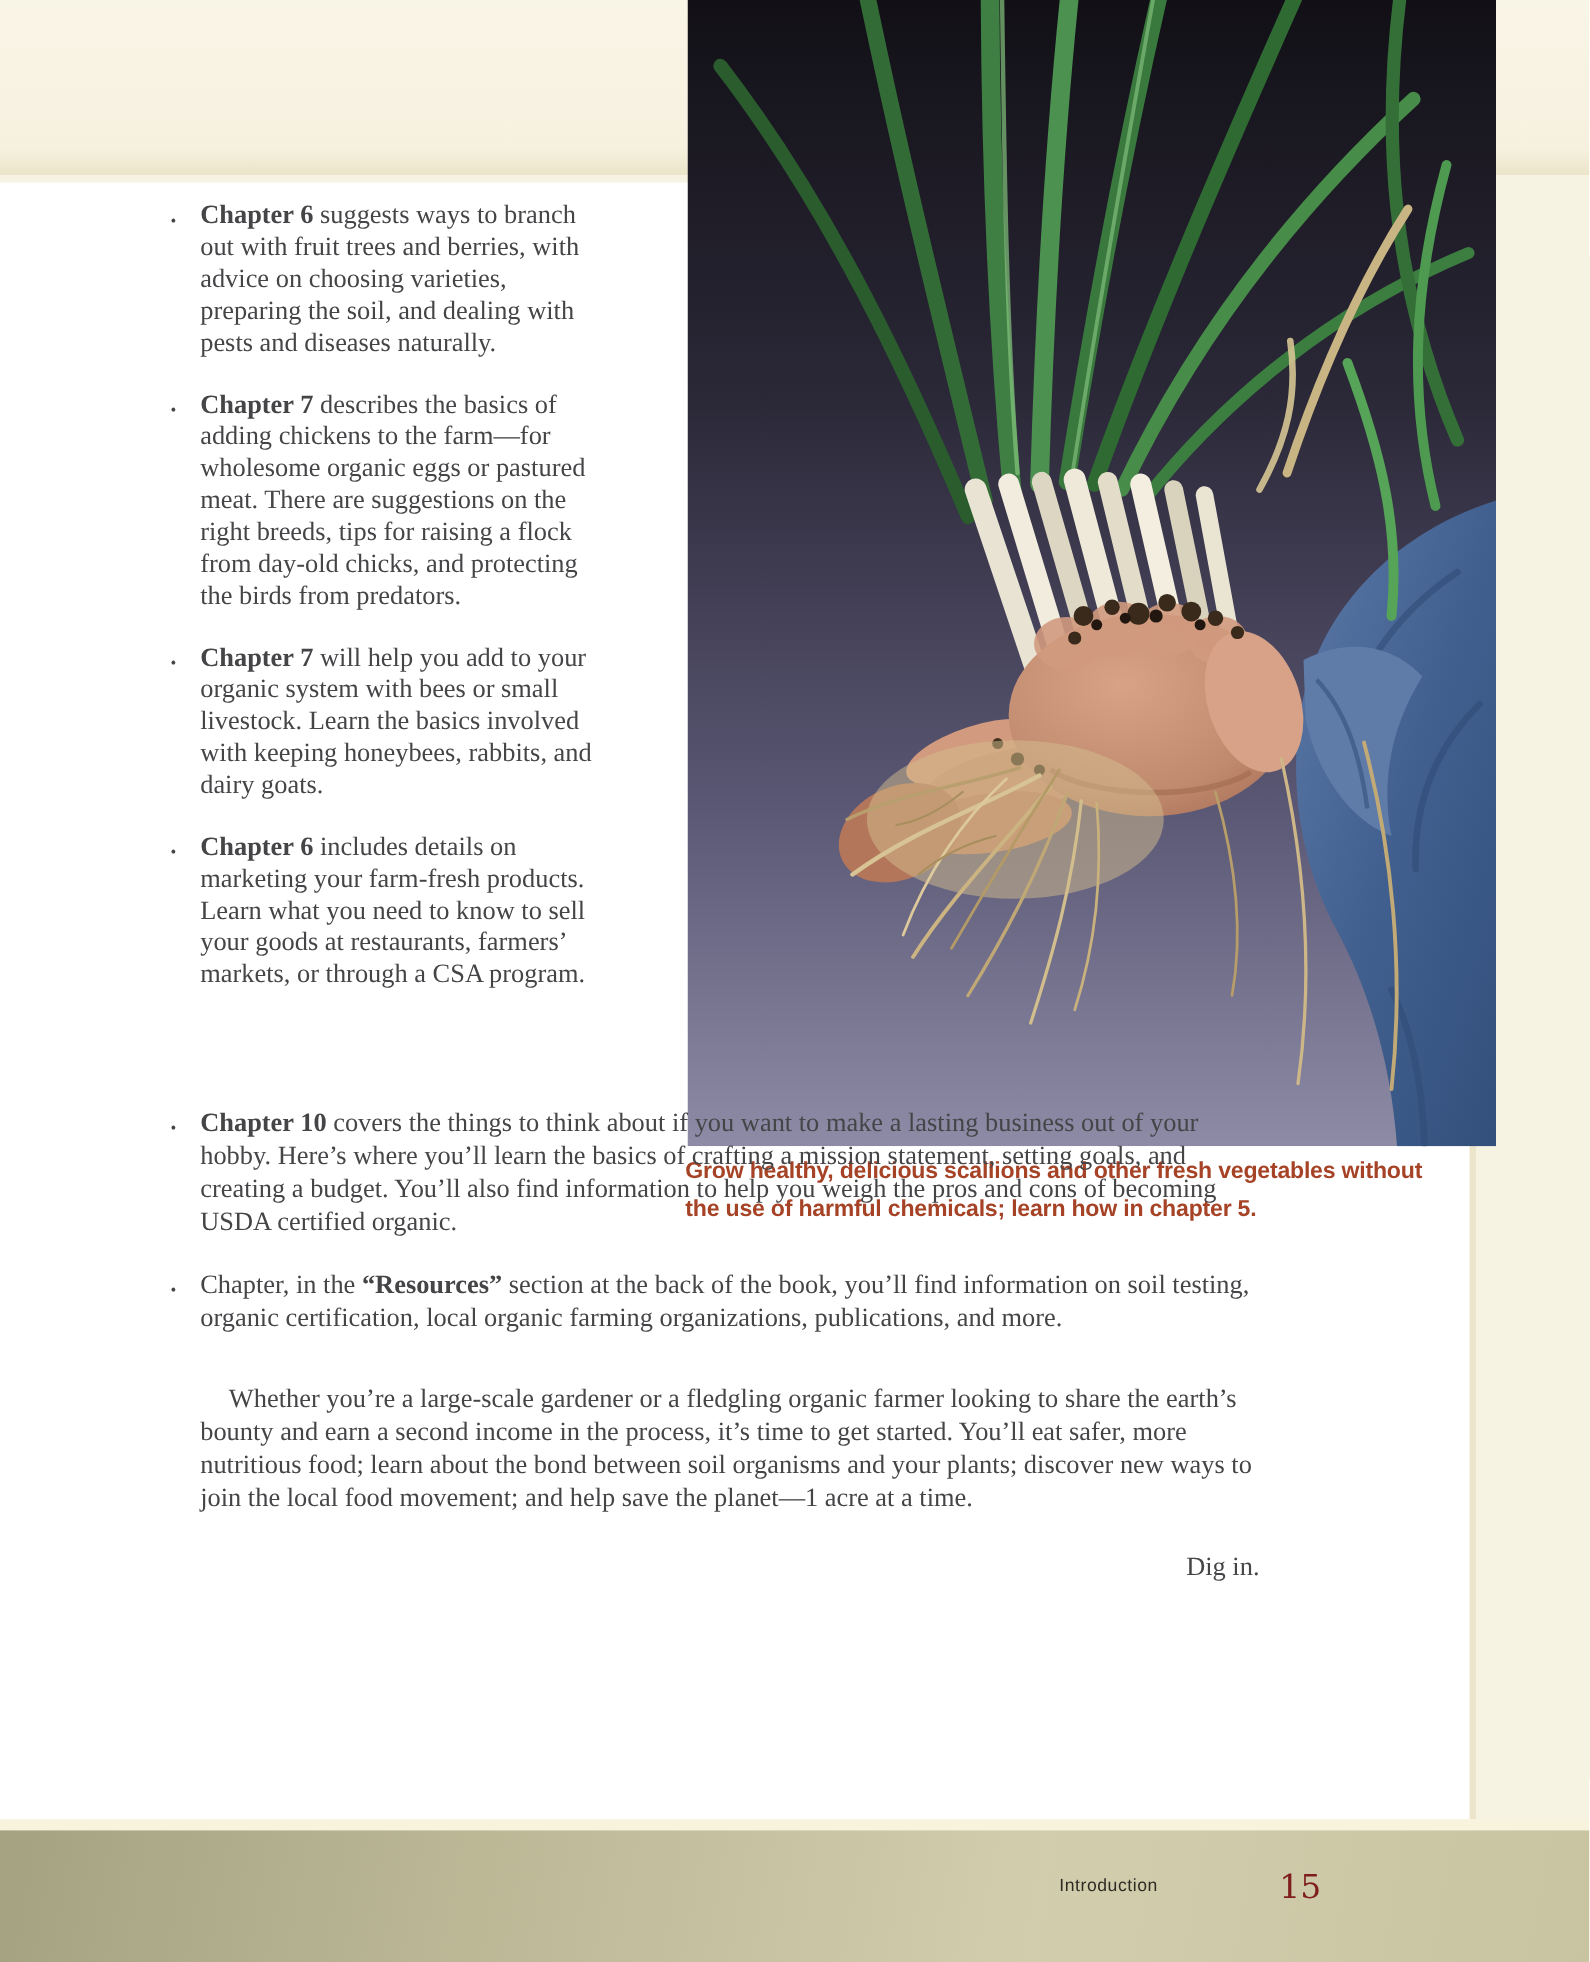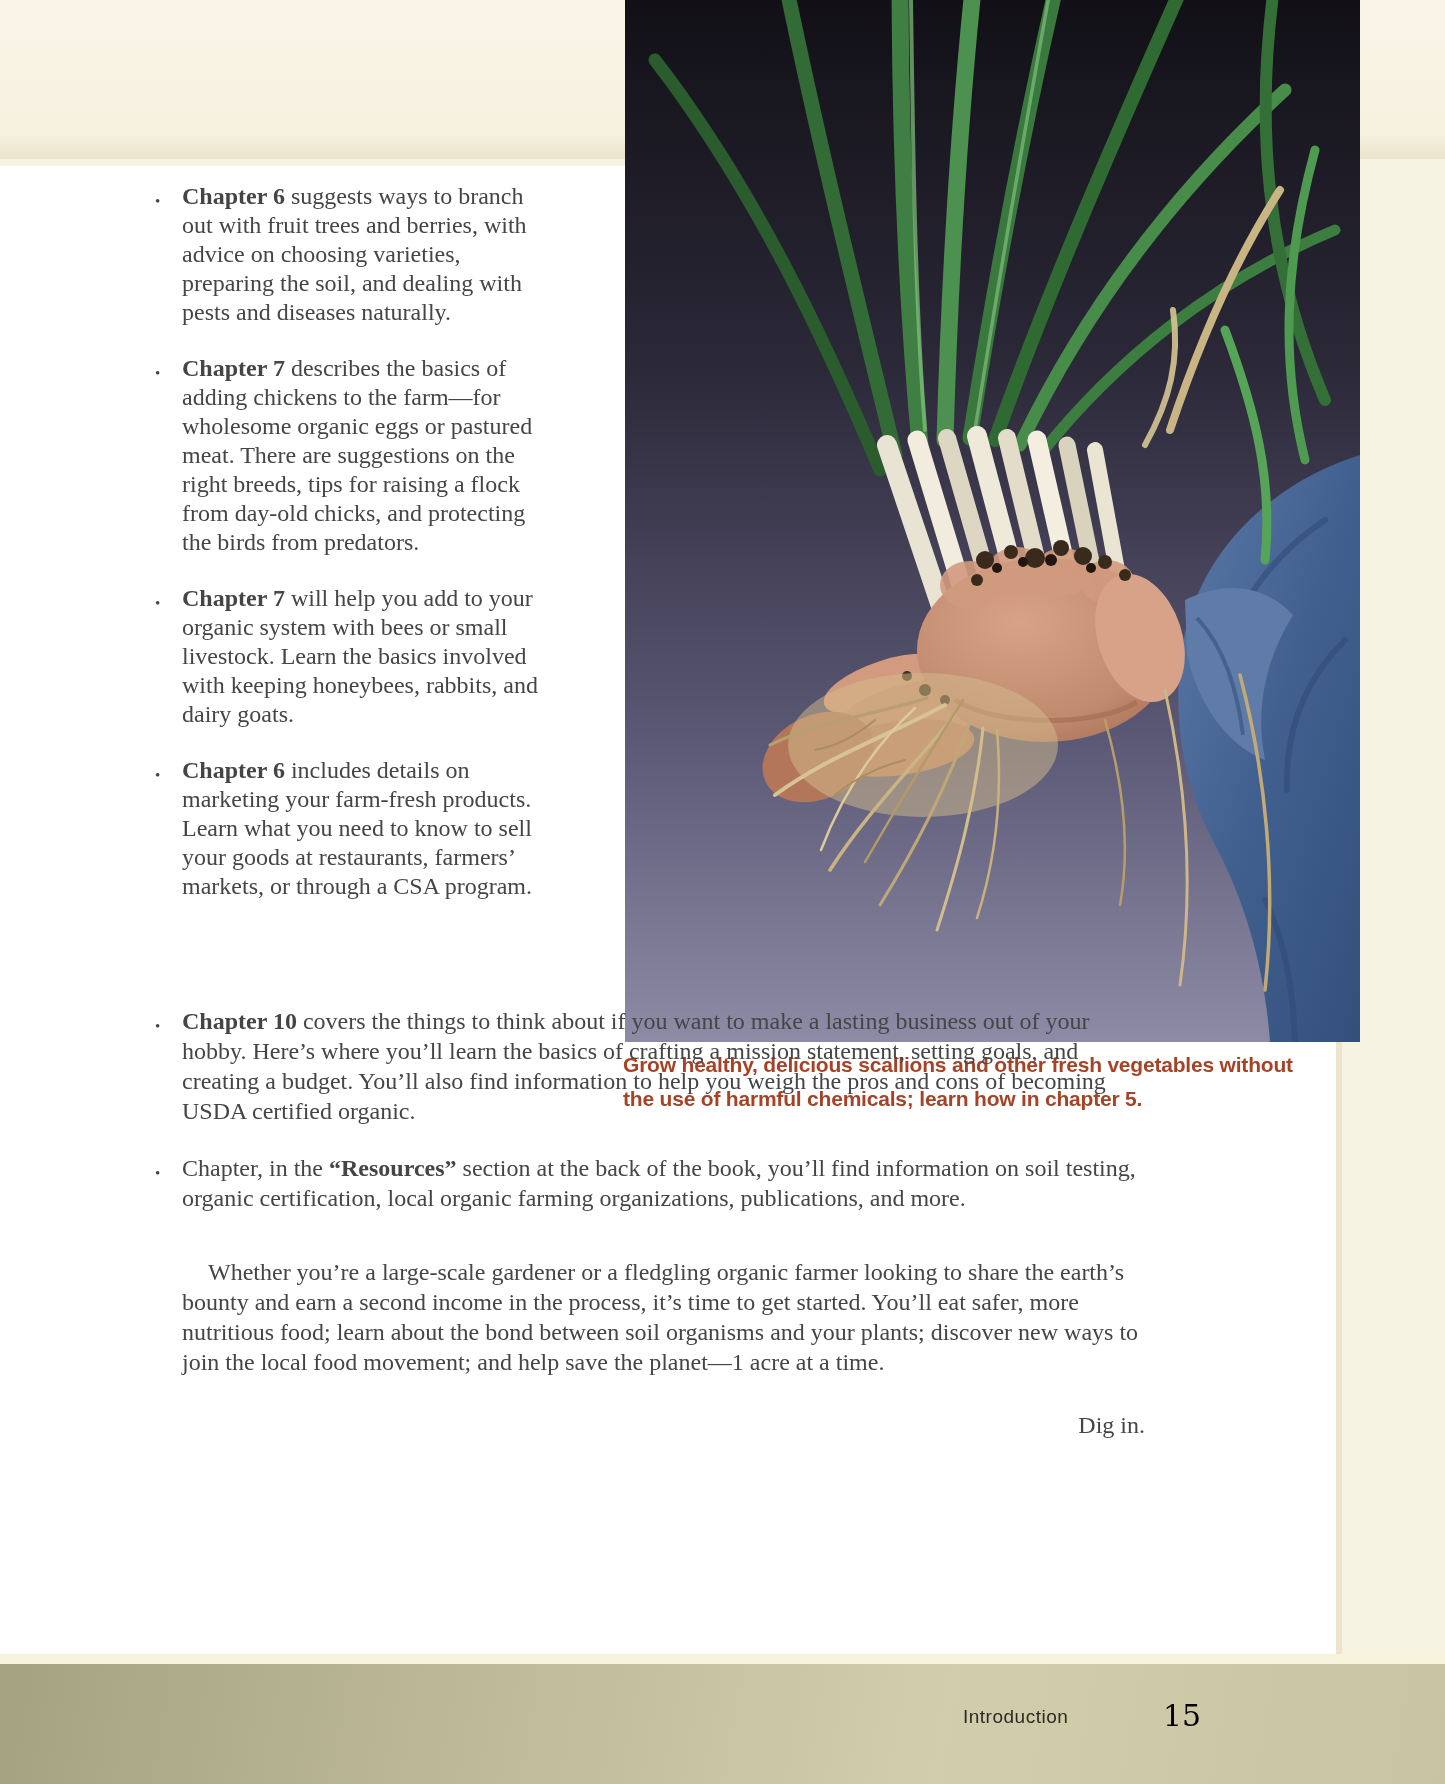--- a/index.html
+++ b/index.html
@@ -61,26 +61,26 @@
     margin-top:44px;
   }
   .dig{
     padding-left:53px;
     margin-top:33px;
     text-align:right;
   }
   .footer-section{
     position:absolute;left:963px;top:1706px;
     font-family:"Liberation Sans", sans-serif;
-    font-size:19px;letter-spacing:0.5px;color:#2d2a24;
+    font-size:16px;letter-spacing:0.5px;color:#2d2a24;
   }
   .footer-num{
     position:absolute;left:1163px;top:1698px;
     font-family:"DejaVu Serif", serif;
-    font-size:30px;color:#000000;
+    font-size:30px;color:#7f1d1d;
   }
 </style>
 </head>
 <body>
 
 <div class="page">
 
   <div class="top-band"></div>
   <div class="content-box"></div>
   <div class="bottom-light-strip"></div>

